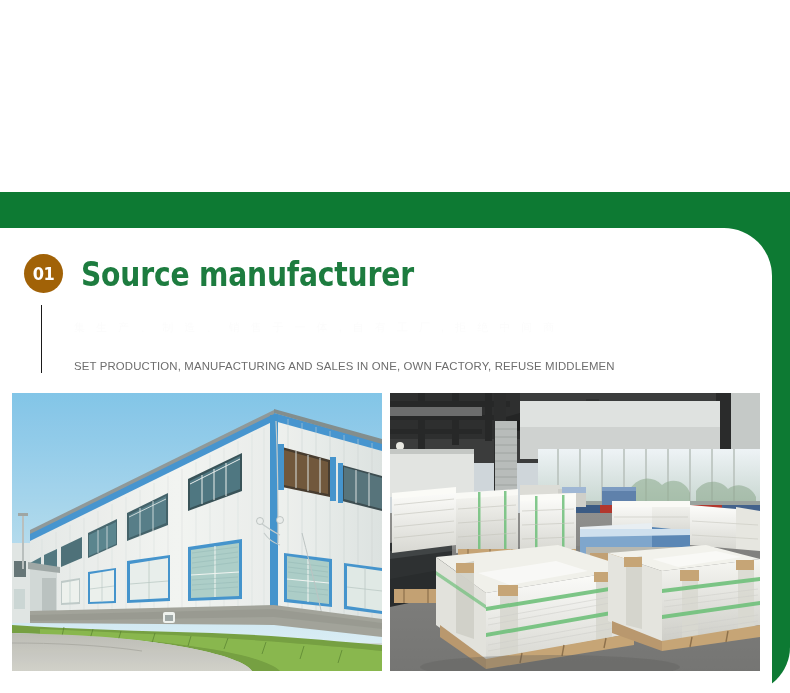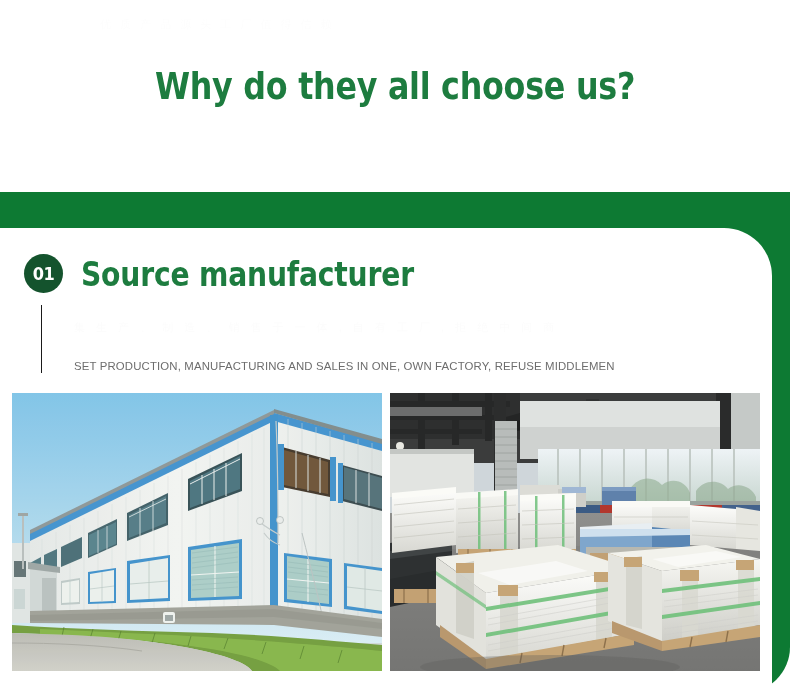--- a/index.html
+++ b/index.html
@@ -78,21 +78,21 @@
     background: #ffffff;
     border-top-right-radius: 48px;
   }
 
   
   .badge-number {
     position: absolute;
     left: 24px; top: 254px;
     width: 39px; height: 39px;
     border-radius: 50%;
-    background: #14532d;
+    background: #a16207;
     color: #ffffff;
     font-size: 18px;
     font-weight: bold;
     line-height: 39px;
     text-align: center;
     letter-spacing: -0.5px;
     font-family: "DejaVu Sans Condensed", "Liberation Sans Narrow", "Liberation Sans", sans-serif;
   }
 
   .section-title {
@@ -158,24 +158,20 @@
   .photo.left  { left: 0px; }
   .photo.right { left: 378px; }
 
   .photo svg { display: block; width: 370px; height: 278px; }
 </style>
 </head>
 <body>
 
 <div id="page">
 
-  <div class="header-zone">
-    <div class="watermark-line">优 质 产 品    源 头 工 厂    值 得 信 赖</div>
-    <div class="main-heading">Why do they all choose us?</div>
-  </div>
 
   <div class="green-right-strip"></div>
   <div class="green-band"></div>
   <div class="white-panel"></div>
 
   <div class="badge-number">01</div>
 
   <div class="section-title">Source manufacturer</div>
 
   <div class="vertical-rule"></div>

